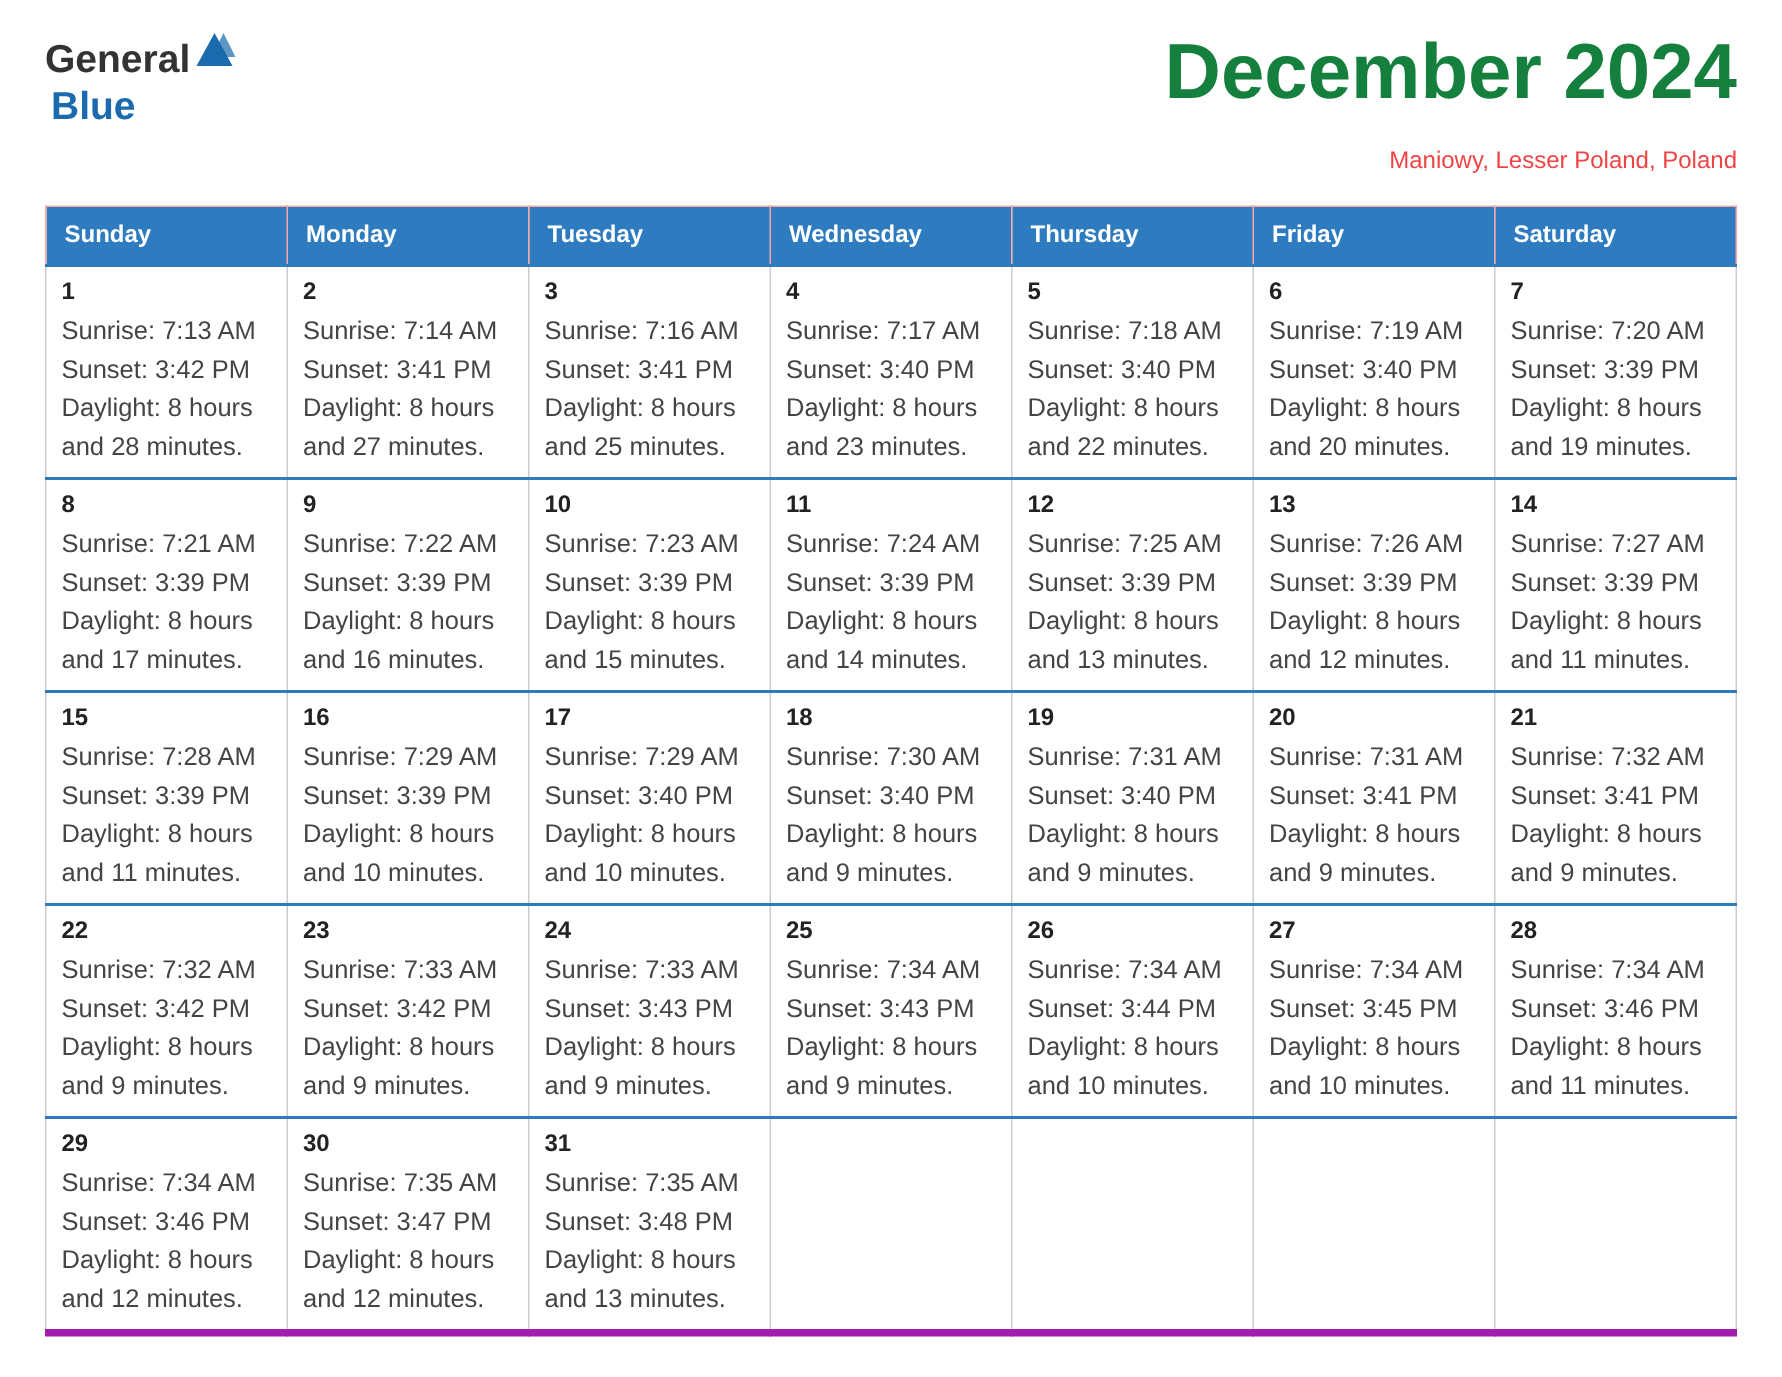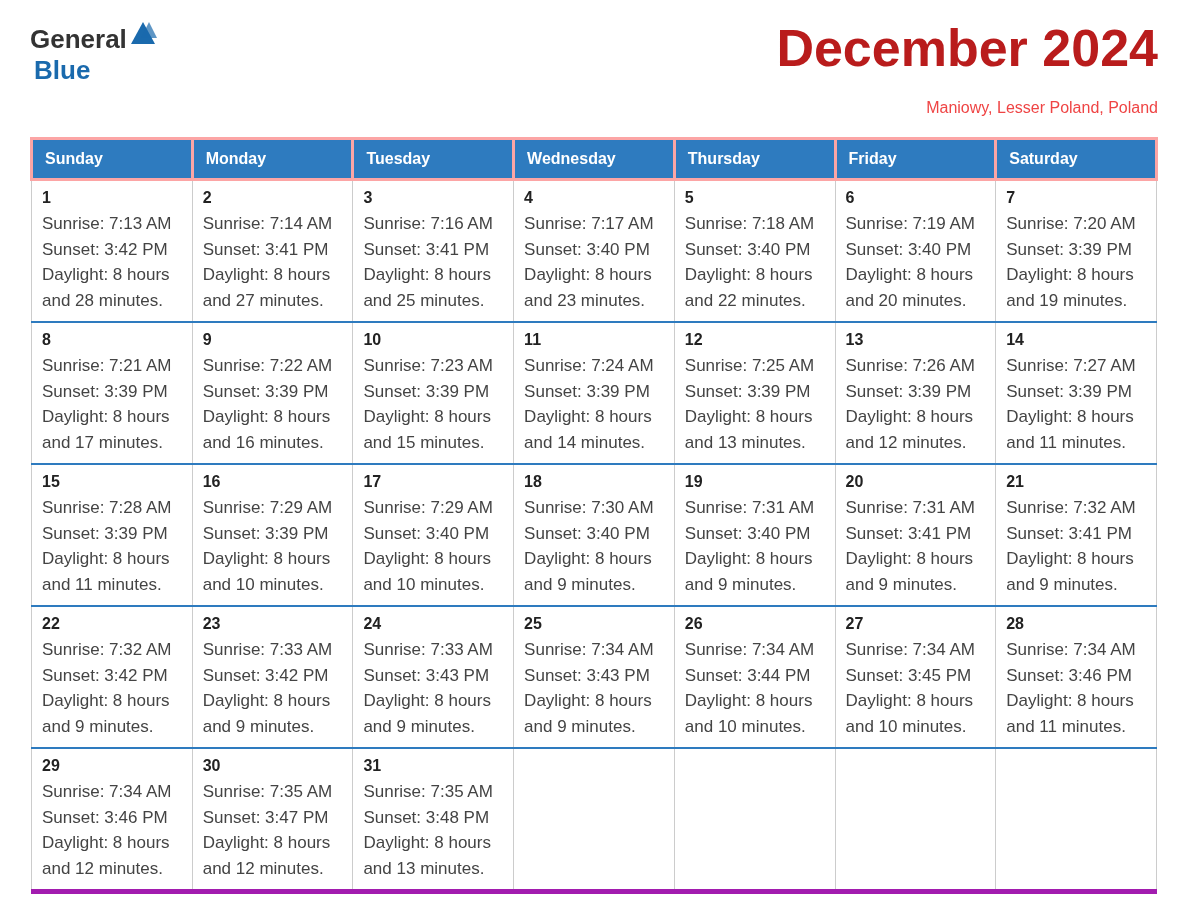--- a/index.html
+++ b/index.html
@@ -37,41 +37,41 @@
       width: 28px;
       height: 28px;
       margin-left: 2px;
     }
     .title-area {
       text-align: right;
     }
     .month-title {
       font-size: 52px;
       font-weight: bold;
-      color: #b91c1c;
+      color: #15803d;
       line-height: 1.1;
     }
     .location-title {
       font-size: 16px;
       color: #ef4444;
       margin-top: 22px;
     }
     .calendar {
       width: 100%;
       border-collapse: collapse;
       border: 1px solid #ccc;
     }
     .calendar th {
       background-color: #2e7bbf;
       color: #fff;
       font-size: 16px;
       font-weight: bold;
       padding: 10px 12px;
       text-align: left;
-      border: 3px solid #fca5a5;
+      border: 1px solid #fca5a5;
     }
     .calendar td {
       vertical-align: top;
       padding: 8px 10px;
       border: 1px solid #ccc;
       width: 14.28%;
       min-height: 100px;
       font-size: 13px;
       color: #333;
       background: #fff;

